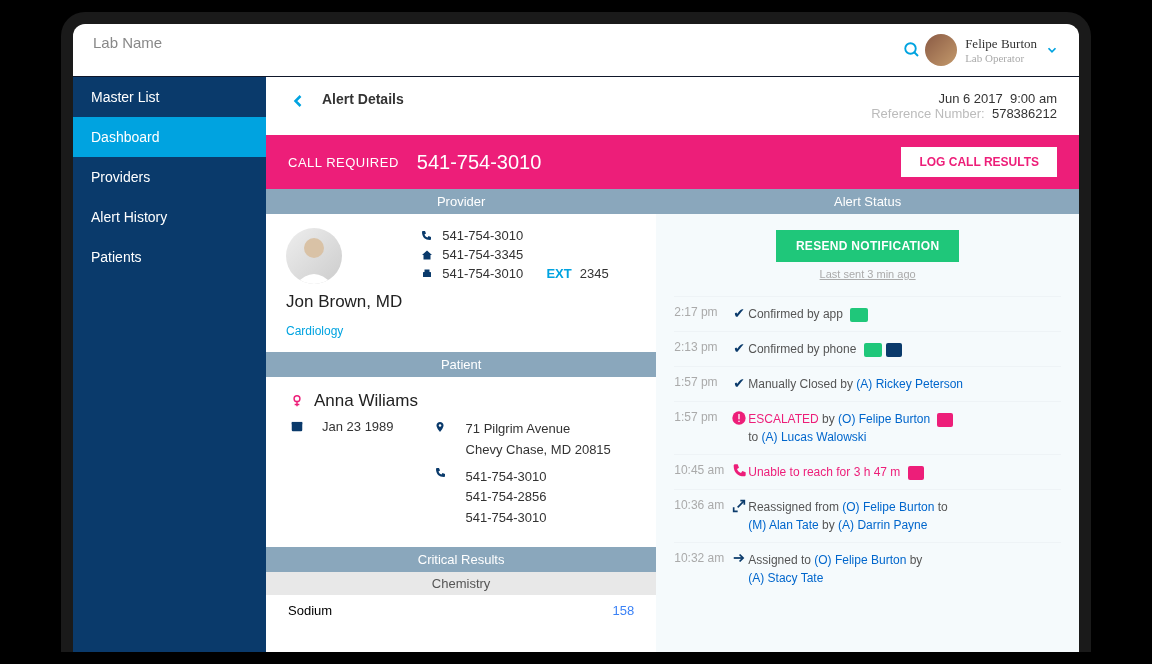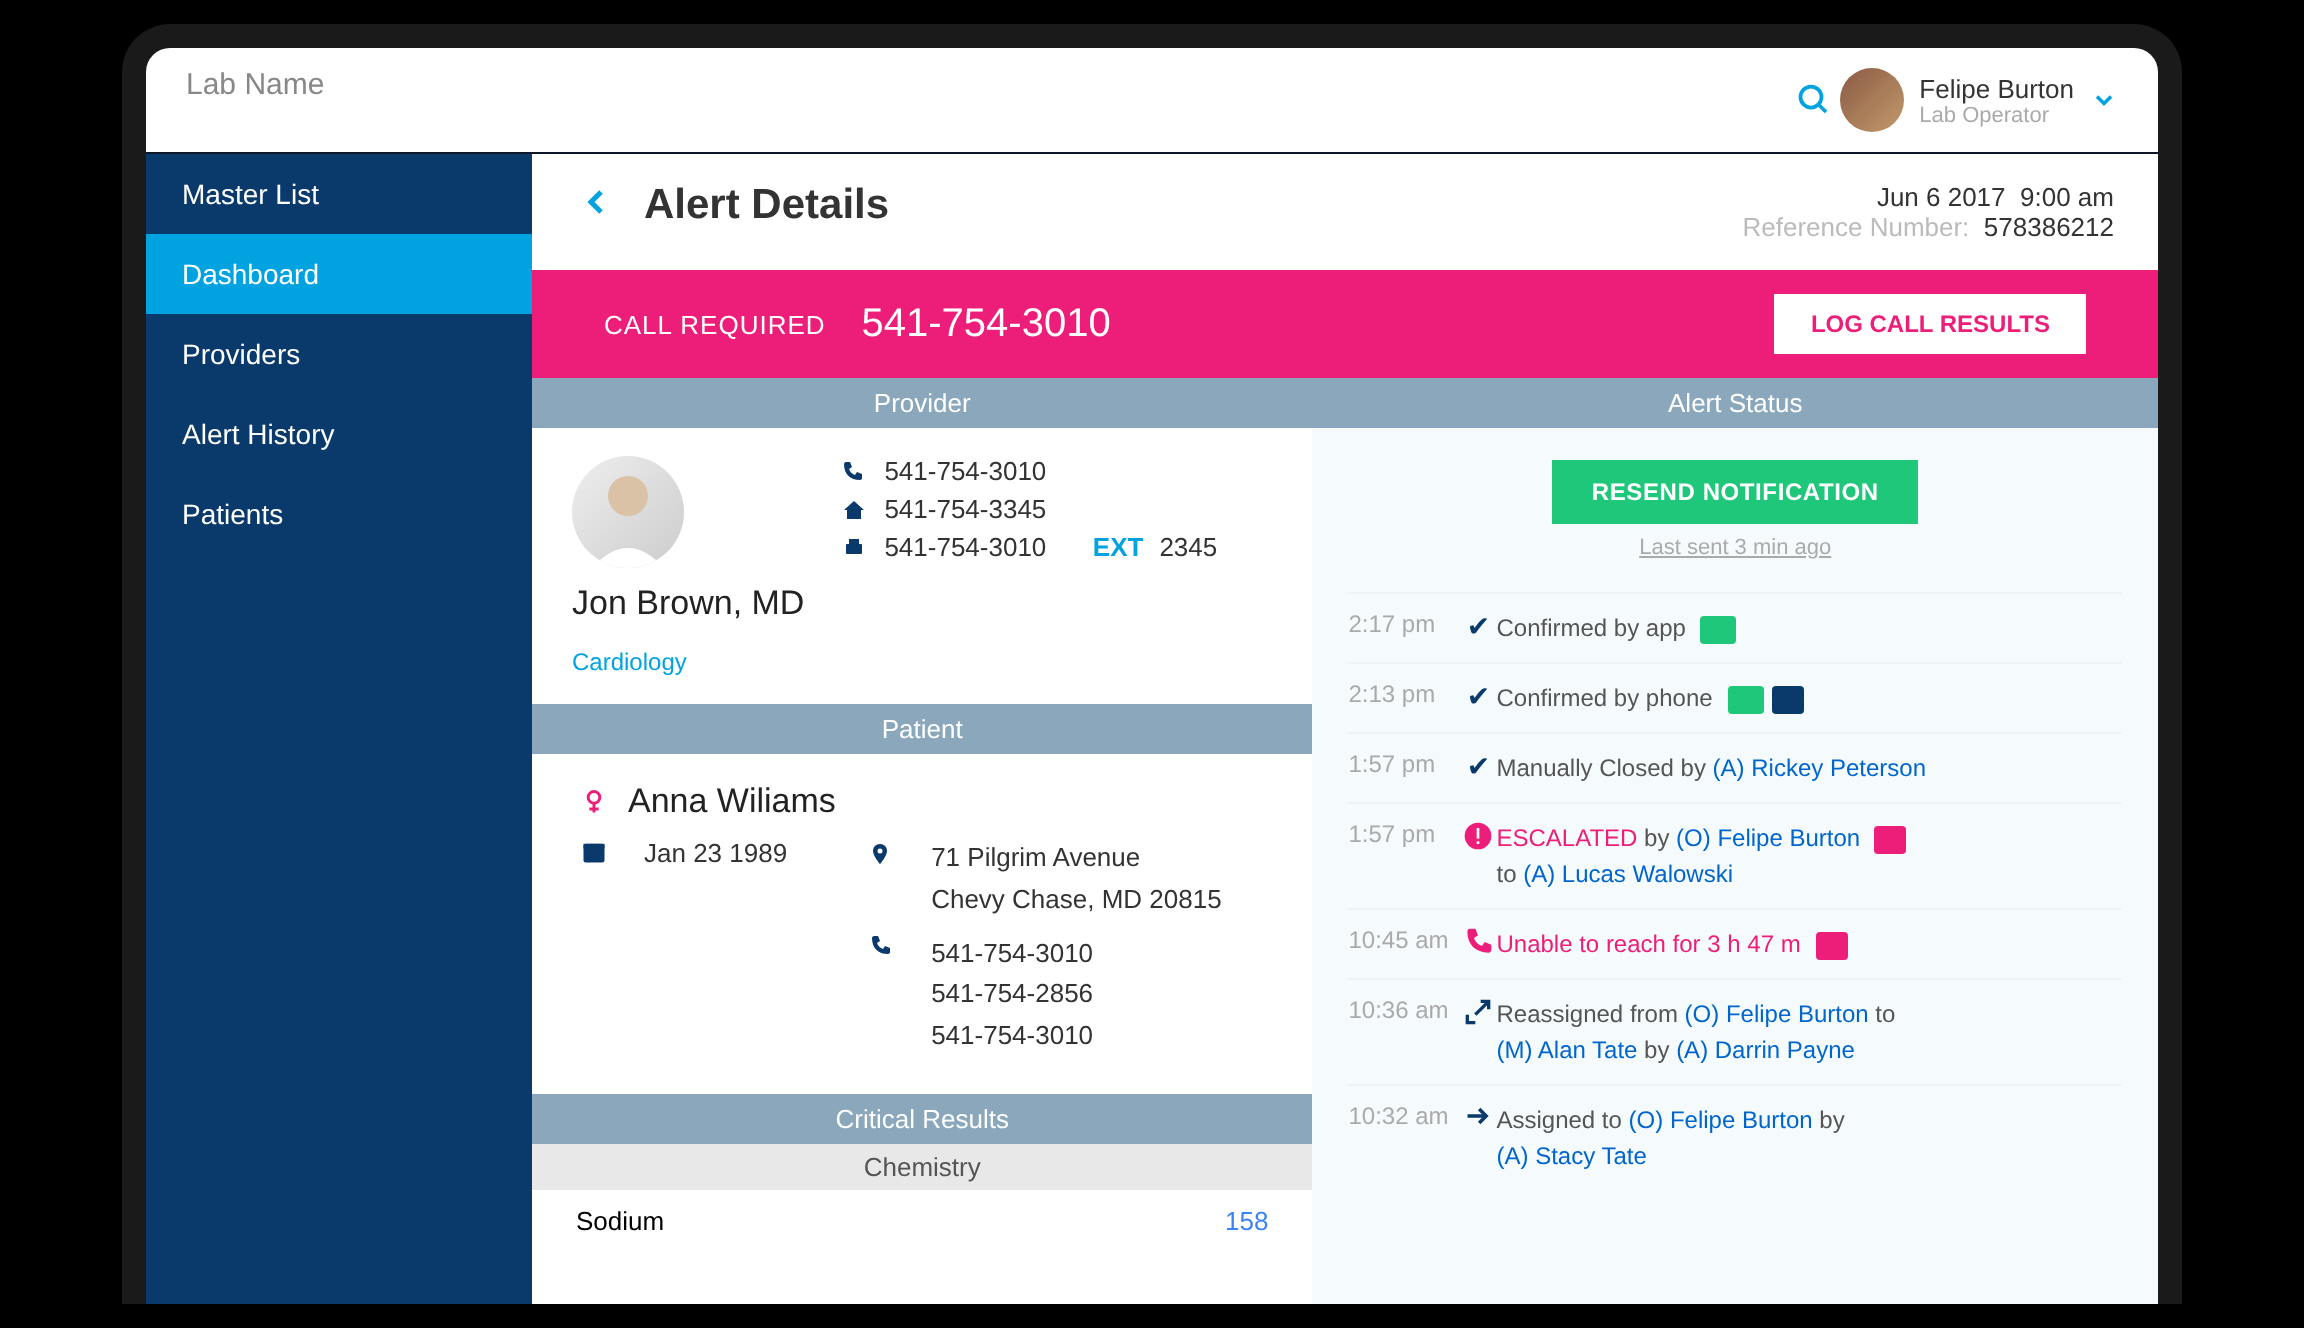--- a/index.html
+++ b/index.html
@@ -1,41 +1,41 @@
 <!DOCTYPE html>
 <html><head>
 <meta charset="utf-8">
 <style>
 * { box-sizing: border-box; margin: 0; padding: 0; }
 body { font-family: -apple-system, BlinkMacSystemFont, "Segoe UI", Arial, sans-serif; background: #000; display: flex; align-items: center; justify-content: center; height: 664px; width: 1152px; }
 .laptop-frame { width: 1030px; height: 640px; background: #fff; border-radius: 24px 24px 0 0; overflow: hidden; position: relative; border: 12px solid #1a1a1a; border-bottom: none;}
 .app { display: flex; flex-direction: column; height: 100%; }
 .topbar { display: flex; align-items: flex-start; padding: 10px 20px; border-bottom: 1px solid #0f172a; }
 .lab-name { color: #888; font-size: 15px; }
-.topbar-right { margin-left: auto; display: flex; align-items: center; gap: 4px; }
+.topbar-right { margin-left: auto; display: flex; align-items: center; gap: 4px; font-family: Liberation Serif, serif; }
 .search-icon { color: #00a3e0; }
 .avatar { width: 32px; height: 32px; border-radius: 50%; background: linear-gradient(135deg,#8a5a44,#c49a6c); display:flex; align-items:center; justify-content:center; color:#fff; font-size:12px;}
 .user-block { display:flex; align-items:center; gap:8px; }
 .user-txt { display:flex; flex-direction:column; font-size:12px; }
 .user-name { color:#333; font-weight:500; font-size:13px; }
 .user-role { color:#aaa; font-size:11px; }
 .chev { color:#00a3e0; }
 .content-row { display:flex; flex:1; overflow:hidden; }
 .sidebar { width:193px; background:#0a3a6b; flex-shrink:0; }
 .side-item { padding:12px 18px; color:#fff; font-size:14px; cursor:pointer; }
 .side-item.active { background:#00a3e0; }
 .main { flex:1; display:flex; flex-direction:column; overflow:auto; }
 .page-head { display:flex; align-items:flex-start; padding:14px 22px; }
 .back-chev { color:#00a3e0; font-size:22px; margin-right:14px; }
-.page-title { font-size:21px; font-weight:600; color:#333; }
+.page-title { font-size:14px; font-weight:600; color:#333; }
 .head-right { margin-left:auto; text-align:right; font-size:13px; color:#888; }
 .head-date { color:#333; }
 .ref-label { color:#bbb; }
 .ref-num { color:#333; }
-.call-bar { background:#ed1e79; color:#fff; display:flex; align-items:center; padding:12px 36px; }
+.call-bar { background:#ed1e79; color:#fff; display:flex; align-items:center; padding:12px 22px; }
 .call-req { font-size:13px; font-weight:500; letter-spacing:0.5px; margin-right:18px; }
 .call-phone { font-size:20px; font-weight:500; }
 .log-btn { margin-left:auto; background:#fff; color:#ed1e79; font-weight:600; font-size:12px; padding:8px 18px; border:none; cursor:pointer; }
 .columns { display:flex; flex:1; }
 .col-left { width:48%; }
 .col-right { flex:1; background:#f5fafc; }
 .section-head { background:#8aa7bc; color:#fff; text-align:center; font-size:13px; padding:5px; }
 .provider-box { padding:14px 20px; display:flex; gap:18px; }
 .prov-avatar { width:56px; height:56px; border-radius:50%; background:linear-gradient(135deg,#eee,#ccc); display:flex; align-items:center; justify-content:center; font-size:10px; color:#666; overflow:hidden;}
 .prov-name { font-size:17px; color:#222; margin-top:8px; margin-bottom:12px; }

